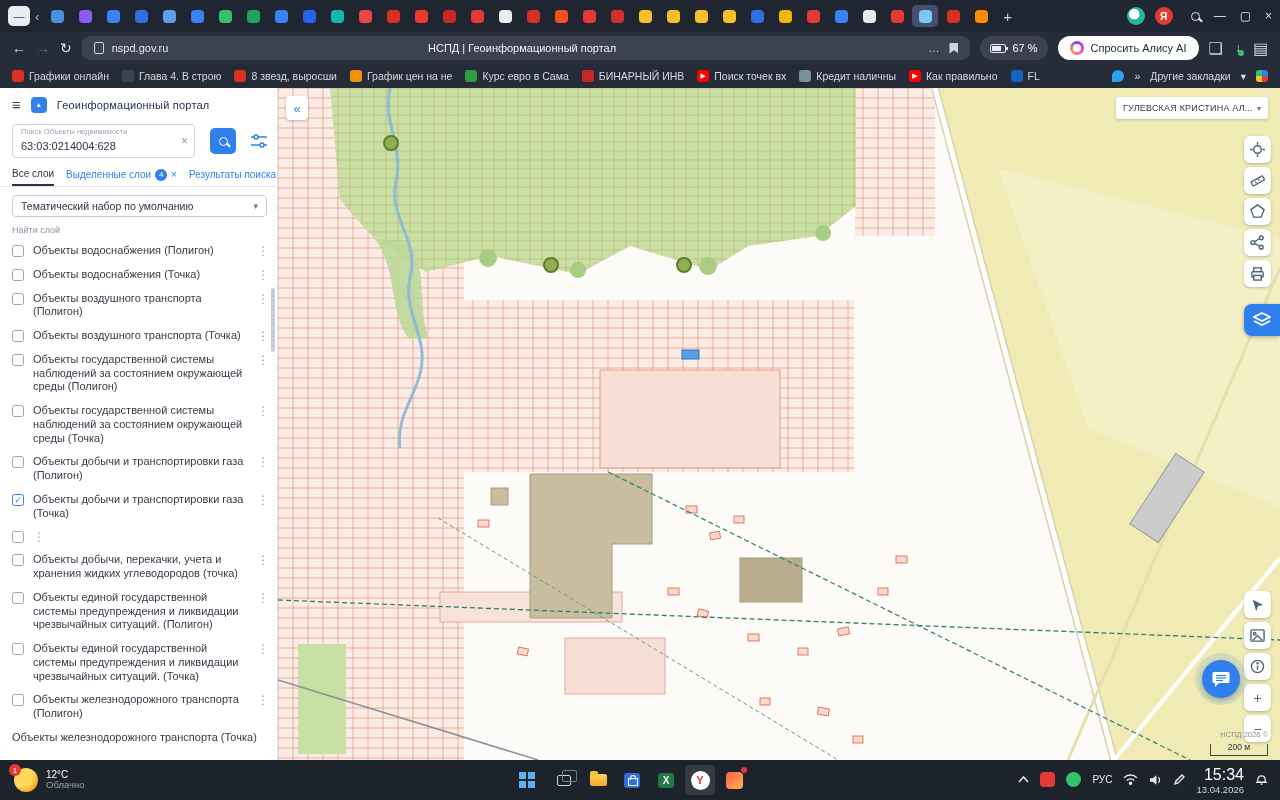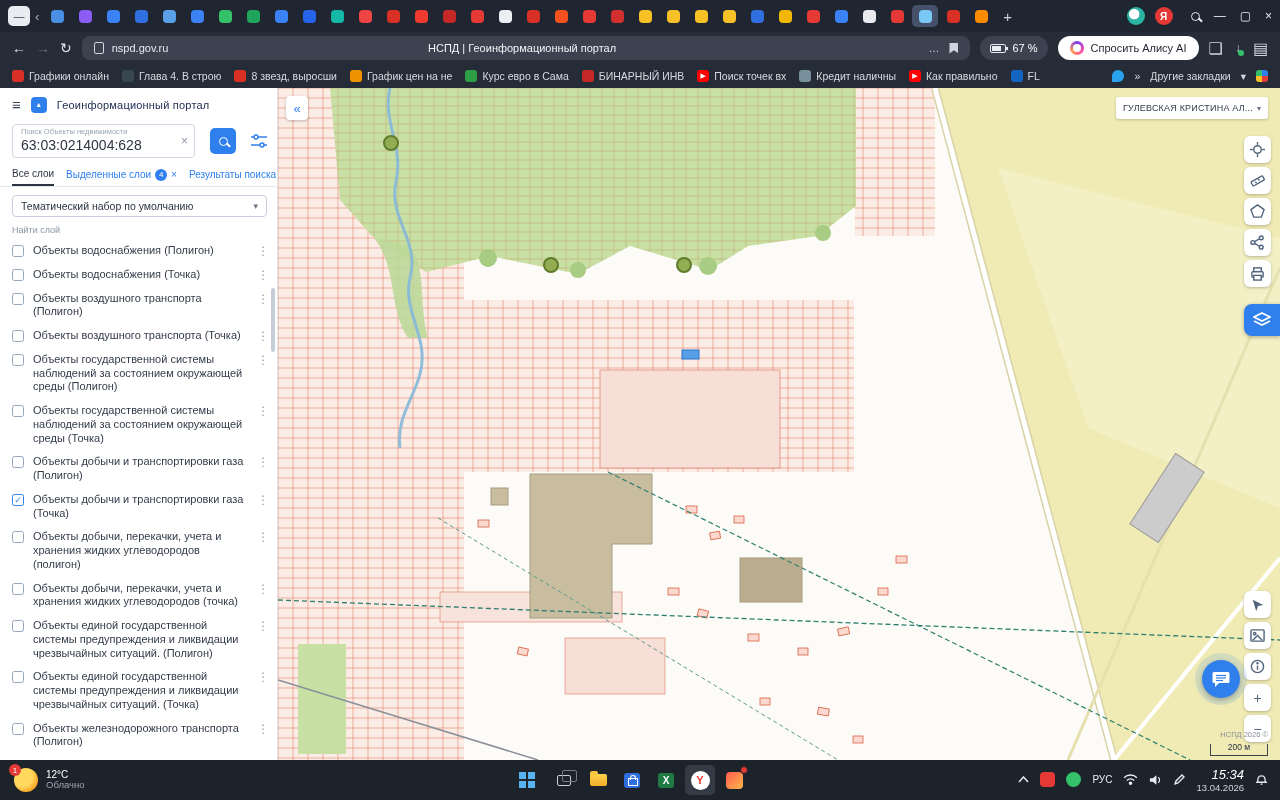--- a/index.html
+++ b/index.html
@@ -54,21 +54,21 @@
 
   
   .sidebar { width:278px; flex:0 0 278px; border-right:1px solid #dfe3ea; position:relative; background:#fff; overflow:hidden; display:flex; flex-direction:column;}
   .side-head { display:flex; align-items:center; gap:10px; padding:8px 12px 4px; }
   .burger { font-size:15px; color:#3a4656; }
   .nspd-logo { width:16px; height:16px; background:var(--c-accent,#2f80ed); border-radius:4px; color:#fff; font-size:7px; display:flex; align-items:center; justify-content:center;}
   .side-title { font-size:11px; color:#233054; letter-spacing:.2px; }
   .search-row { display:flex; align-items:center; gap:15px; padding:7px 10px 6px 12px; }
   .srch-box { flex:1; border:1px solid #cfd7e3; border-radius:4px; padding:2px 20px 3px 8px; position:relative; min-width:0;}
   .srch-label { font-size:7.5px; color:#9aa5b5; display:block; line-height:1.2;}
-  .srch-value { font-size:14px; color:#2c3442; line-height:1.2;}
+  .srch-value { font-size:11px; color:#2c3442; line-height:1.2;}
   .srch-clear { position:absolute; right:6px; top:50%; transform:translateY(-50%); color:#8d99ab; font-size:12px; }
   .srch-btn { width:26px; height:26px; background:var(--c-accent,#2f80ed); border:none; border-radius:5px; color:#fff; display:flex; align-items:center; justify-content:center; flex:0 0 auto;}
   .filter-btn { color:var(--c-accent,#2f80ed); display:flex; flex:0 0 auto;}
   .ptabs { display:flex; align-items:center; gap:12px; padding:4px 8px 0 12px; border-bottom:1px solid #e3e8ef; font-size:10px; }
   .ptab { display:flex; align-items:flex-start; gap:4px; padding-bottom:5px; color:var(--c-accent,#2f80ed); white-space:nowrap;}
   .ptab.active { color:#2c3442; border-bottom:2px solid #2c3442; }
   .pbadge { min-width:12px; height:12px; border-radius:6px; background:var(--c-accent,#2f80ed); color:#fff; font-size:8px; display:flex; align-items:center; justify-content:center; padding:0 2px;}
   .pclose { color:var(--c-accent,#2f80ed); font-size:10px; }
   .thematic { margin:8px 10px 0 12px; border:1px solid #c6cedd; border-radius:4px; padding:4px 8px; font-size:10.5px; color:#2c3442; display:flex; align-items:center;}
   .thematic .caret { margin-left:auto; color:#6b7484; font-size:9px;}
@@ -123,21 +123,21 @@
   .tglyph.store-icon { width:16px; height:15px; background:#2f6fe0; border-radius:3px; position:relative; }
   .tglyph.store-icon::after { content:""; position:absolute; left:4px; top:5px; width:8px; height:6px; border:1.5px solid #fff; }
   .tglyph.store-icon::before { content:""; position:absolute; left:6px; top:2px; width:4px; height:4px; border:1.5px solid #fff; border-bottom:none; border-radius:3px 3px 0 0;}
   .tglyph.excel-icon { width:16px; height:15px; background:#1f7a44; border-radius:3px; color:#fff; font-size:10px; font-weight:bold; }
   .tglyph.yandex-browser-icon { width:19px; height:19px; background:#fff; border-radius:50%; color:#e53935; font-size:11px; font-weight:bold; }
   .tglyph.yandex-start-icon { width:17px; height:17px; background:linear-gradient(135deg,#ff5c4d,#ffb84d); border-radius:4px; }
   .tray { margin-left:auto; display:flex; align-items:center; gap:11px; padding-right:12px; }
   .tray-mini { width:15px; height:15px; border-radius:4px; }
   .lang { font-size:10px; color:#e8ecf2; }
   .clock { text-align:right; line-height:1.2; }
-  .clock .t { font-size:13px; color:#fff;font-style:italic; }
+  .clock .t { font-size:16px; color:#fff; }
   .clock .d { font-size:9.5px; color:#cfd6df; }
   .svg-ico { display:block; }
 </style>
 <title>НСПД | Геоинформационный портал</title></head>
 <body>
 
 <div class="tabbar">
   <div class="tab-menu-btn">—</div>
   <div class="tab-scroll">‹</div>
   <div class="pinned-tabs">
@@ -420,21 +420,20 @@
           <span class="llabel">Объекты добычи и транспортировки газа (Полигон)</span>
           <span class="kebab">⋮</span>
         </div>
         <div class="lrow">
           <span class="cb on">✓</span>
           <span class="llabel">Объекты добычи и транспортировки газа (Точка)</span>
           <span class="kebab">⋮</span>
         </div>
         <div class="lrow">
           <span class="cb"></span>
-          <span class="llabel">Объекты добычи, перекачки, учета и хранения жидких углеводородов (полигон)</span>
           <span class="kebab">⋮</span>
         </div>
         <div class="lrow">
           <span class="cb"></span>
           <span class="llabel">Объекты добычи, перекачки, учета и хранения жидких углеводородов (точка)</span>
           <span class="kebab">⋮</span>
         </div>
         <div class="lrow">
           <span class="cb"></span>
           <span class="llabel">Объекты единой государственной системы предупреждения и ликвидации чрезвычайных ситуаций. (Полигон)</span>

